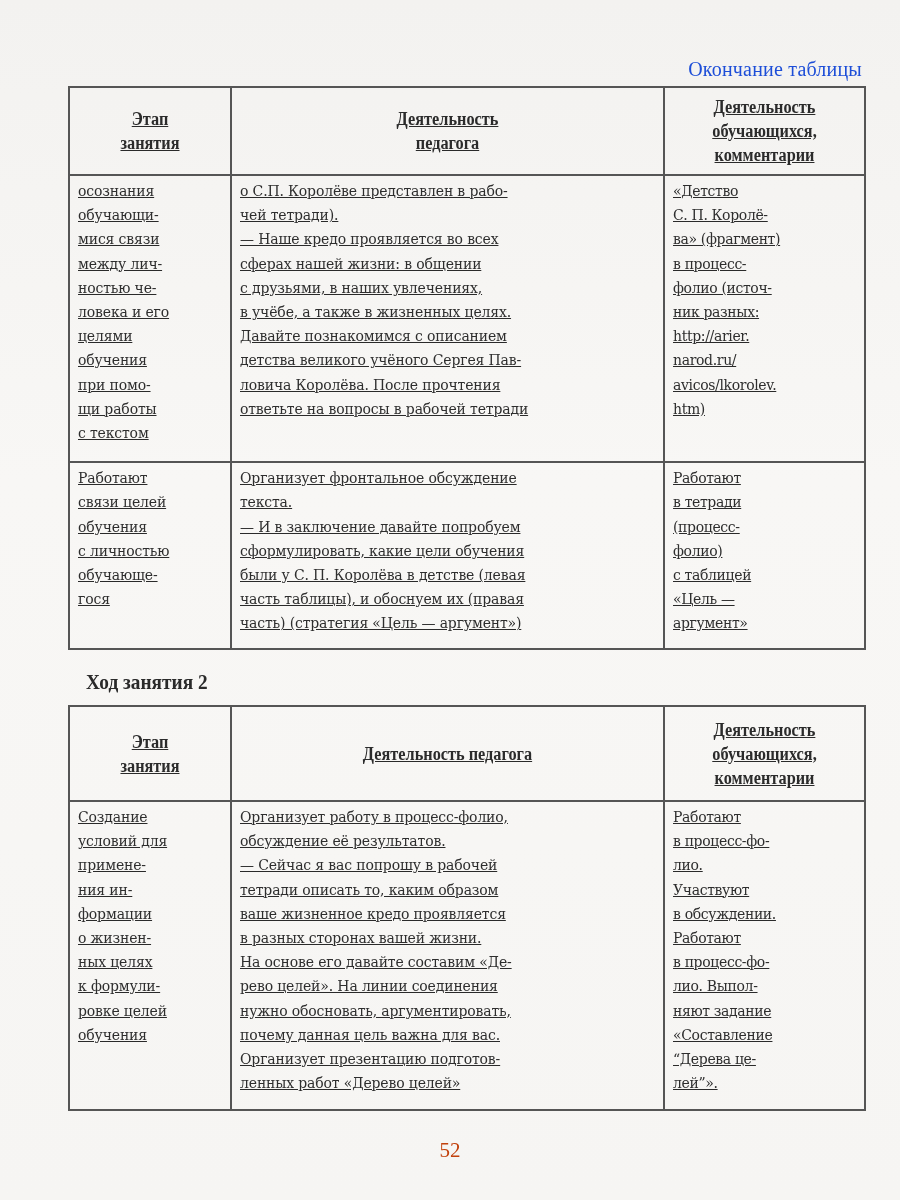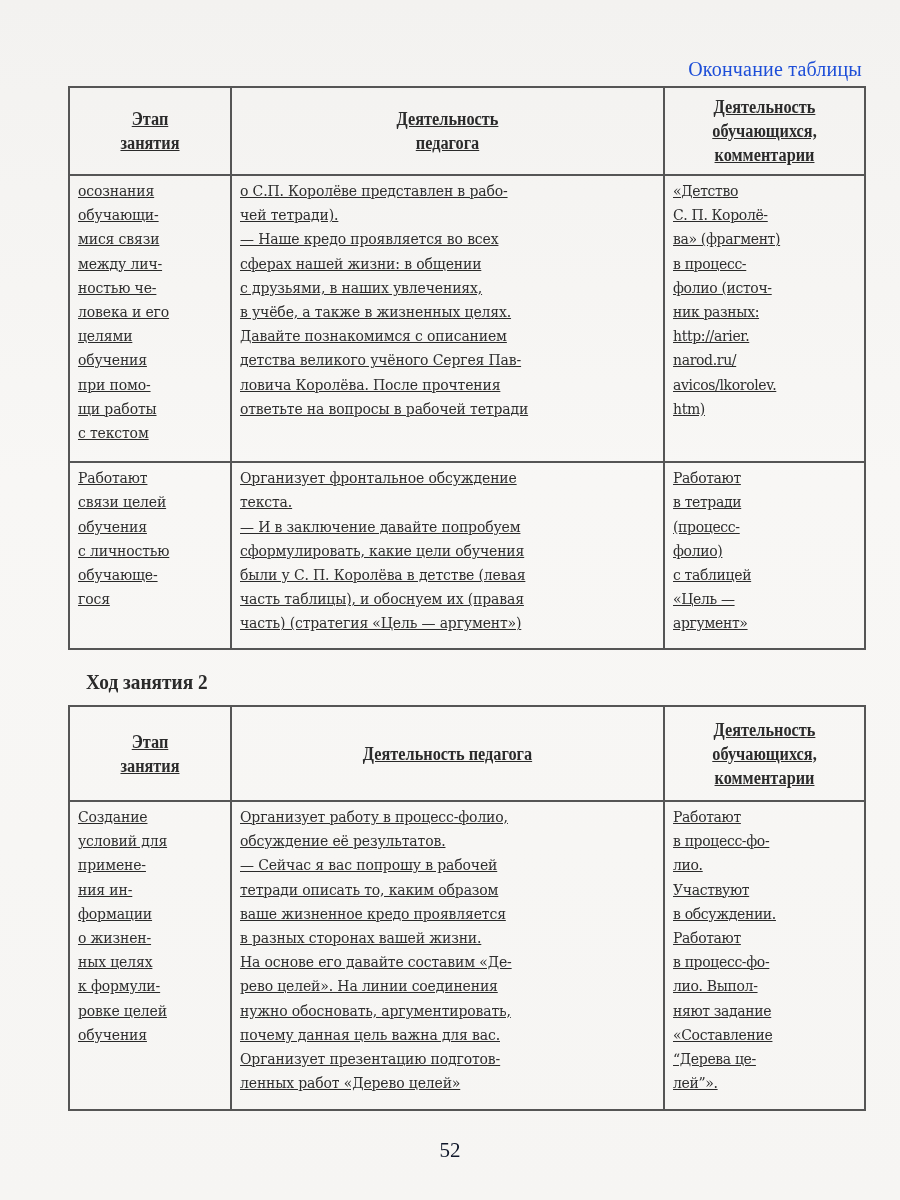--- a/index.html
+++ b/index.html
@@ -78,21 +78,21 @@
     col.c2 { width: 433px; }
     col.c3 { width: 201px; }
 
     .page-number {
       position: absolute;
       left: 0; right: 0;
       top: 1138px;
       text-align: center;
       font-family: "Liberation Serif", serif;
       font-size: 21px;
-      color: #0f172a;
+      color: #c2410c;
     }
   </style>
 </head>
 <body>
 
 <div class="page-bg"></div>
 
 <div class="continuation">Окончание таблицы</div>
 
 <table class="lesson" id="table1">

